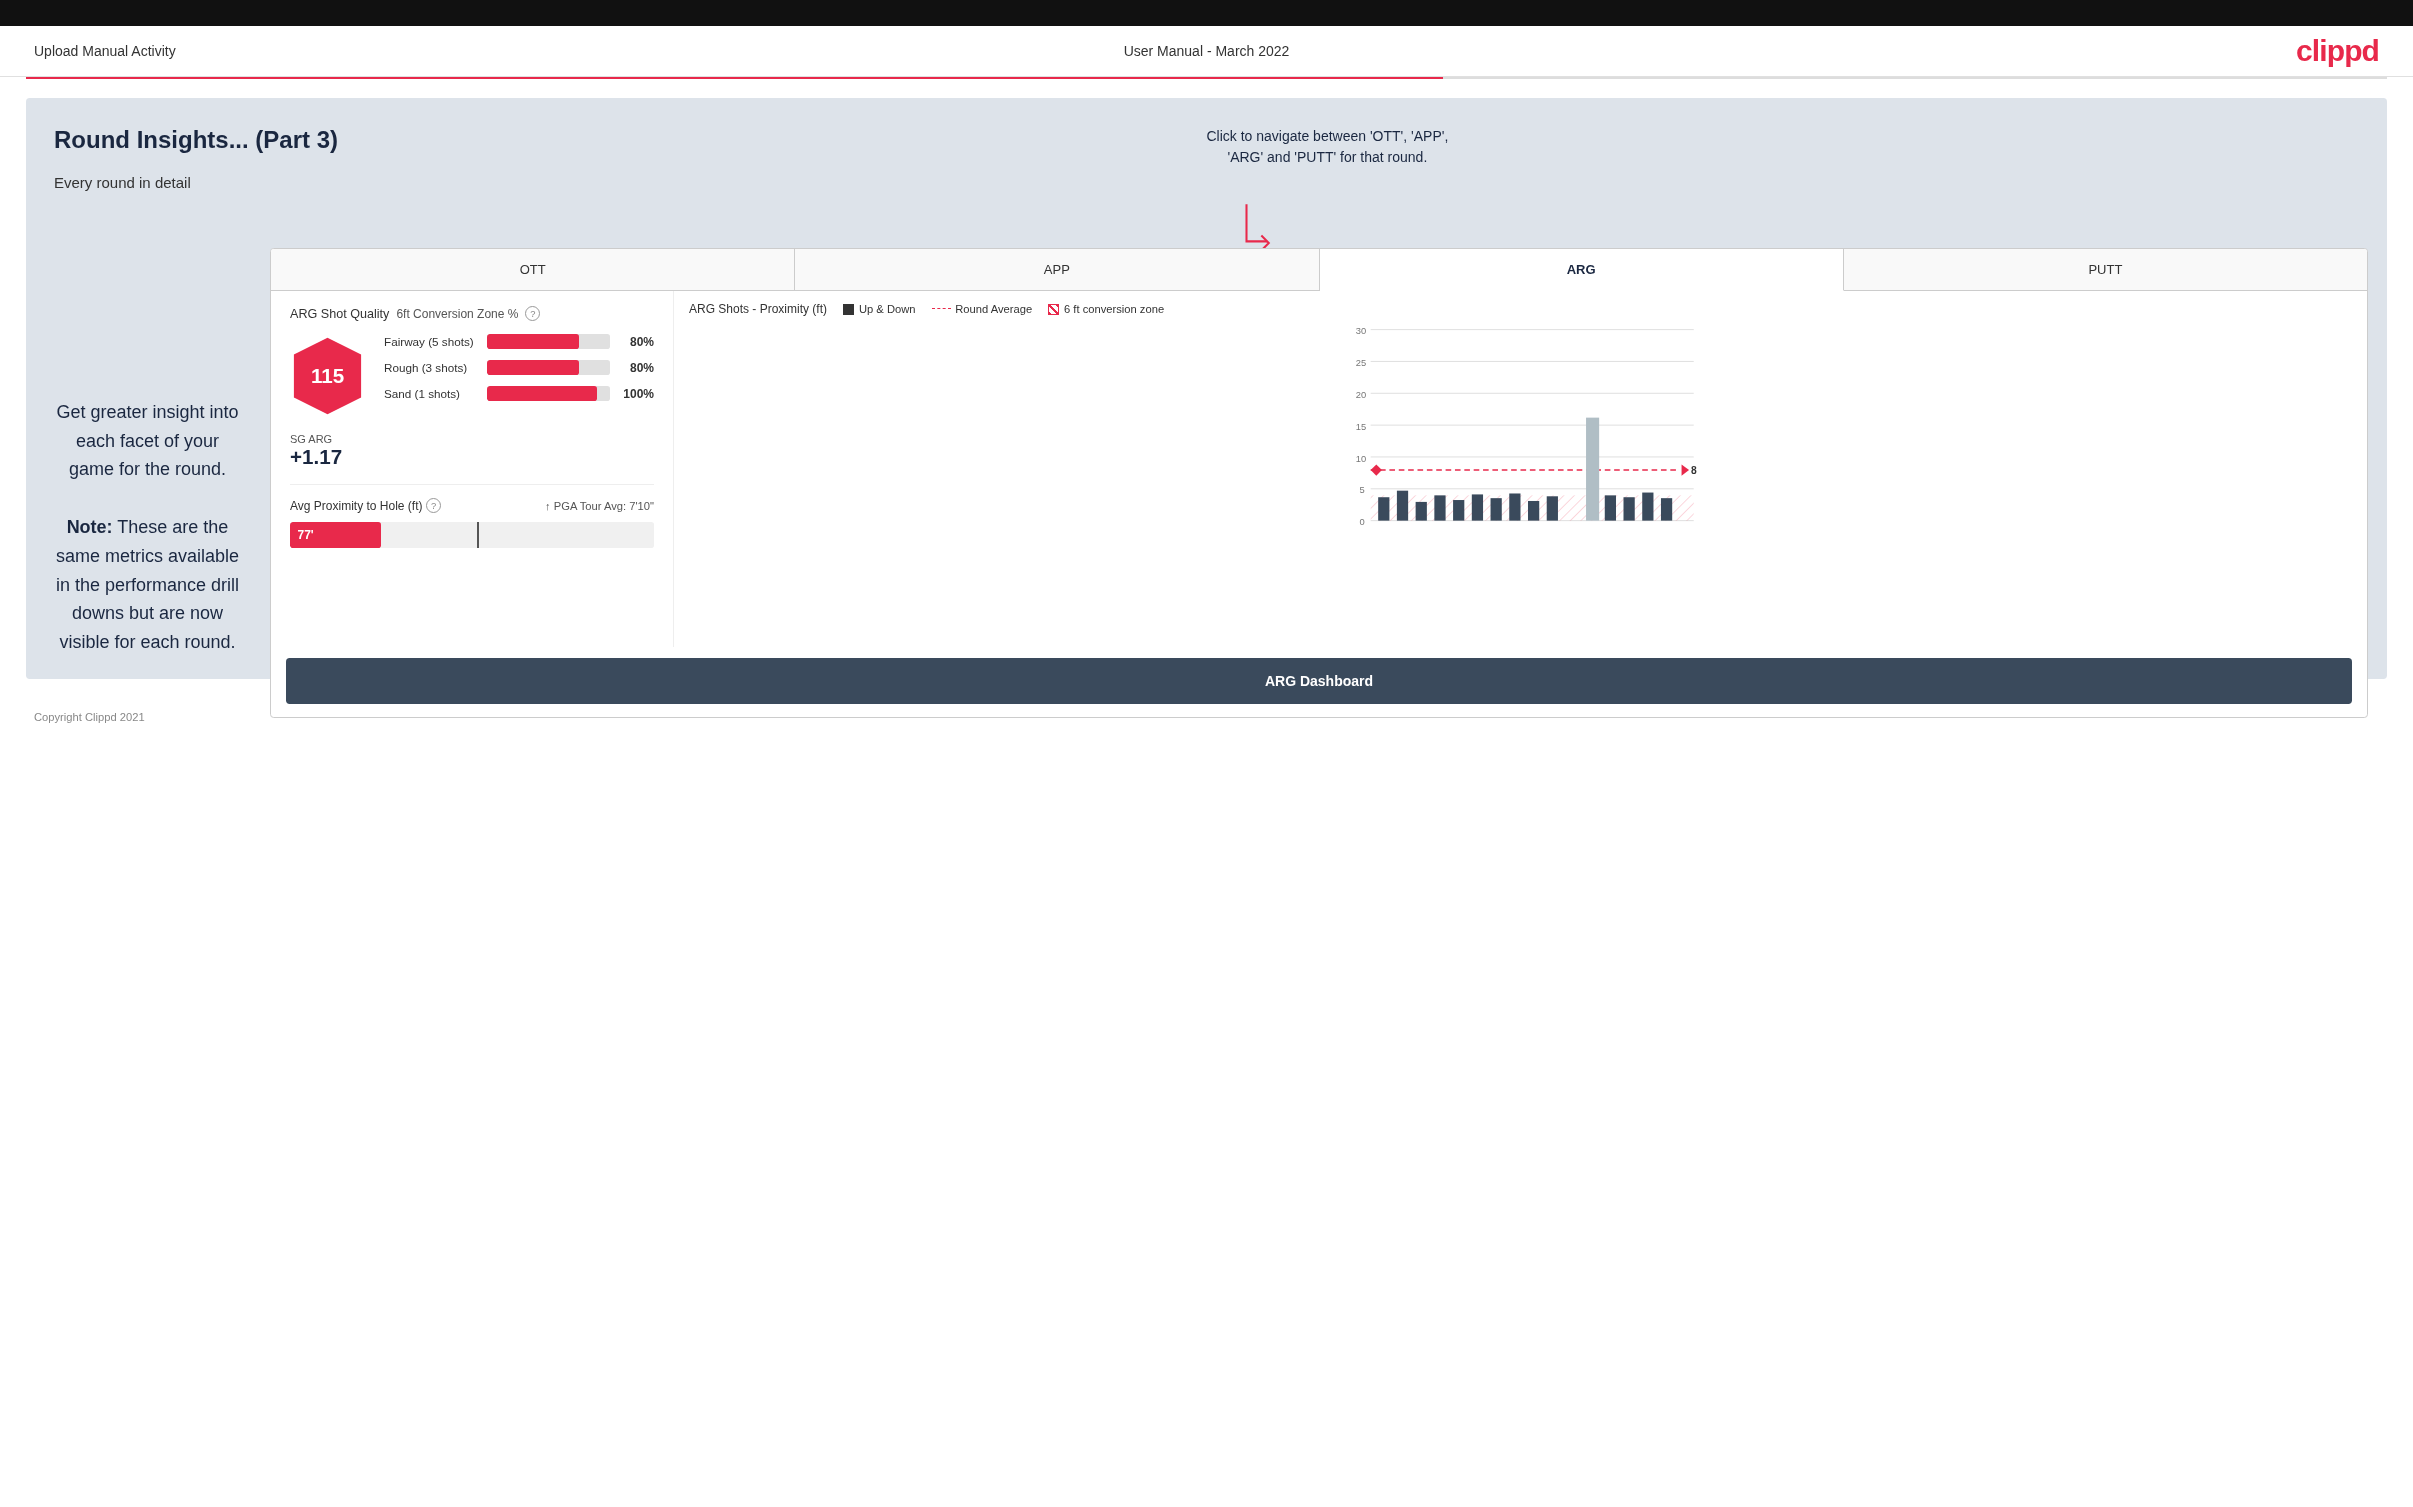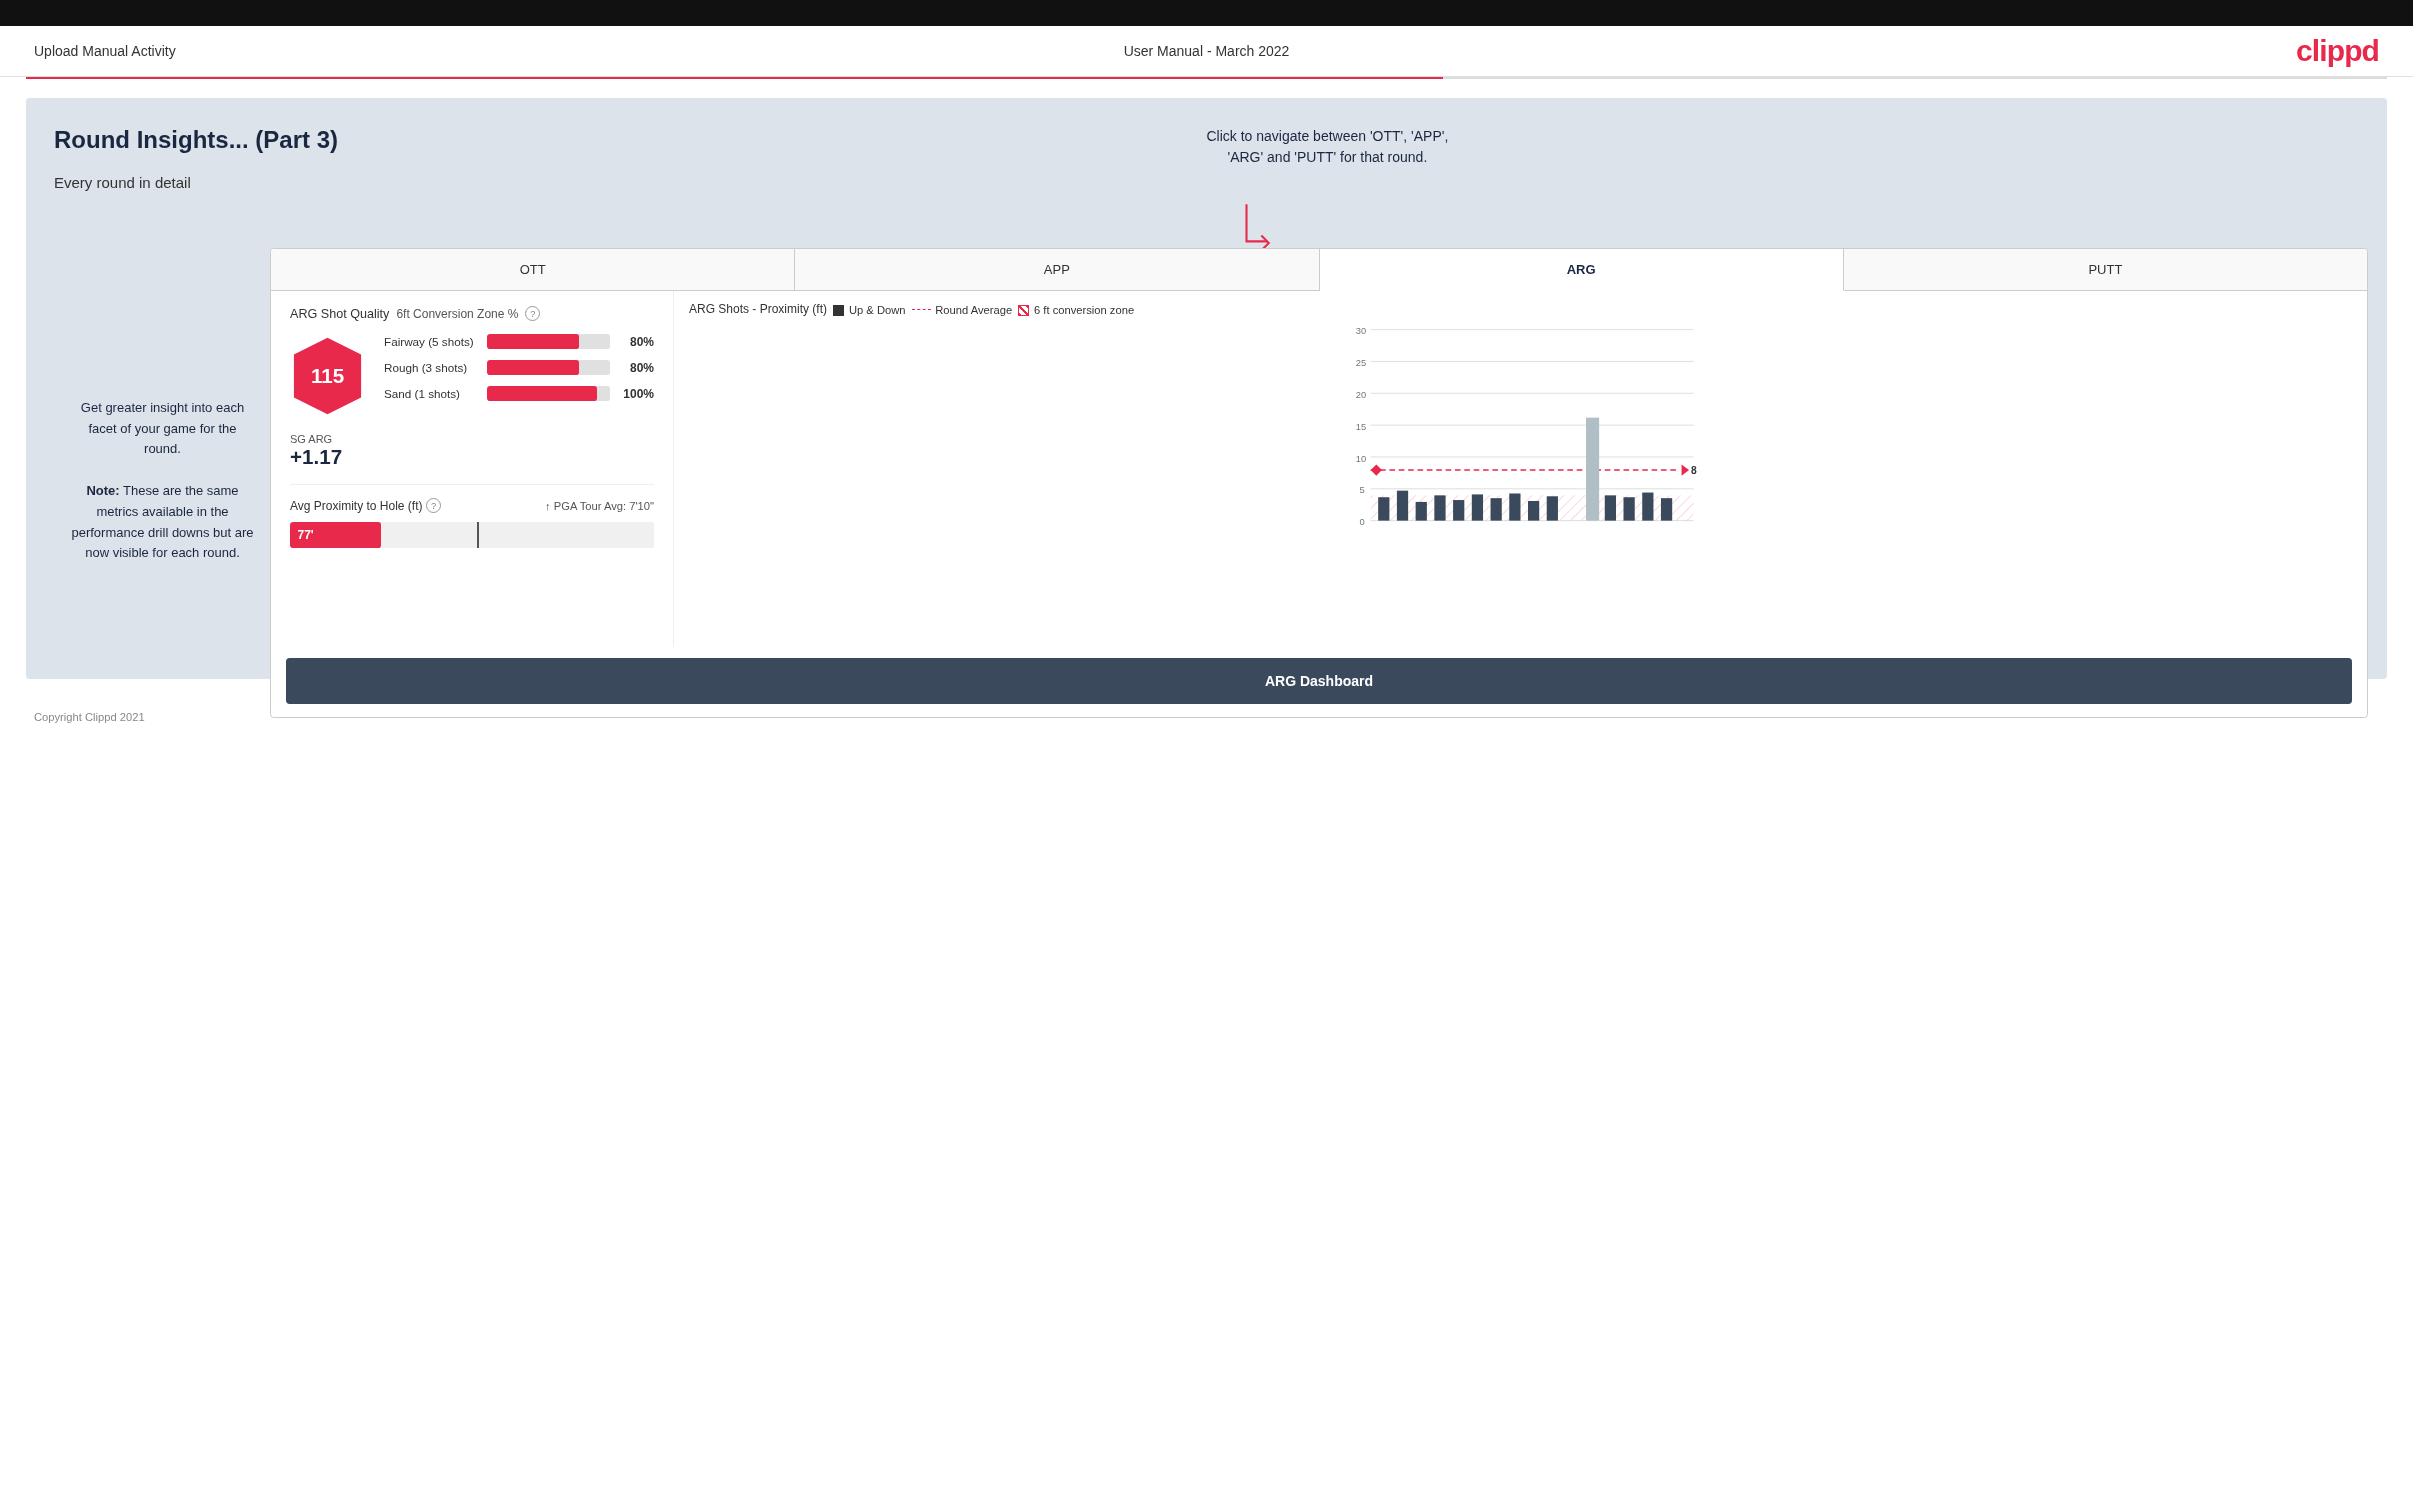--- a/index.html
+++ b/index.html
@@ -81,25 +81,24 @@
     .arrow-svg {
       width: 56px;
       height: 66px;
     }
     
     .insight-text {
       position: absolute;
       left: 28px;
       top: 300px;
       width: 187px;
-      font-size: 13px;
+      font-size: 18px;
       color: #1a2740;
       line-height: 1.6;
       text-align: center;
-      margin-left: 15px;
     }
     .insight-text strong {
       font-weight: 700;
     }
     
     .dashboard-card {
       position: absolute;
       left: 244px;
       top: 150px;
       right: 19px;
@@ -301,22 +300,22 @@
       height: 100%;
       width: 1.9px;
       background: #555;
     }
     
     .chart-header {
       font-size: 11.7px;
       color: #333;
       margin-bottom: 5.6px;
       display: flex;
-      align-items: flex-end;
-      gap: 6px;
+      align-items: center;
+      gap: 16px;
     }
     .chart-title {
       font-weight: 500;
       font-size: 12px;
     }
     .legend-item {
       display: flex;
       align-items: center;
       gap: 4.7px;
       font-size: 11.2px;

